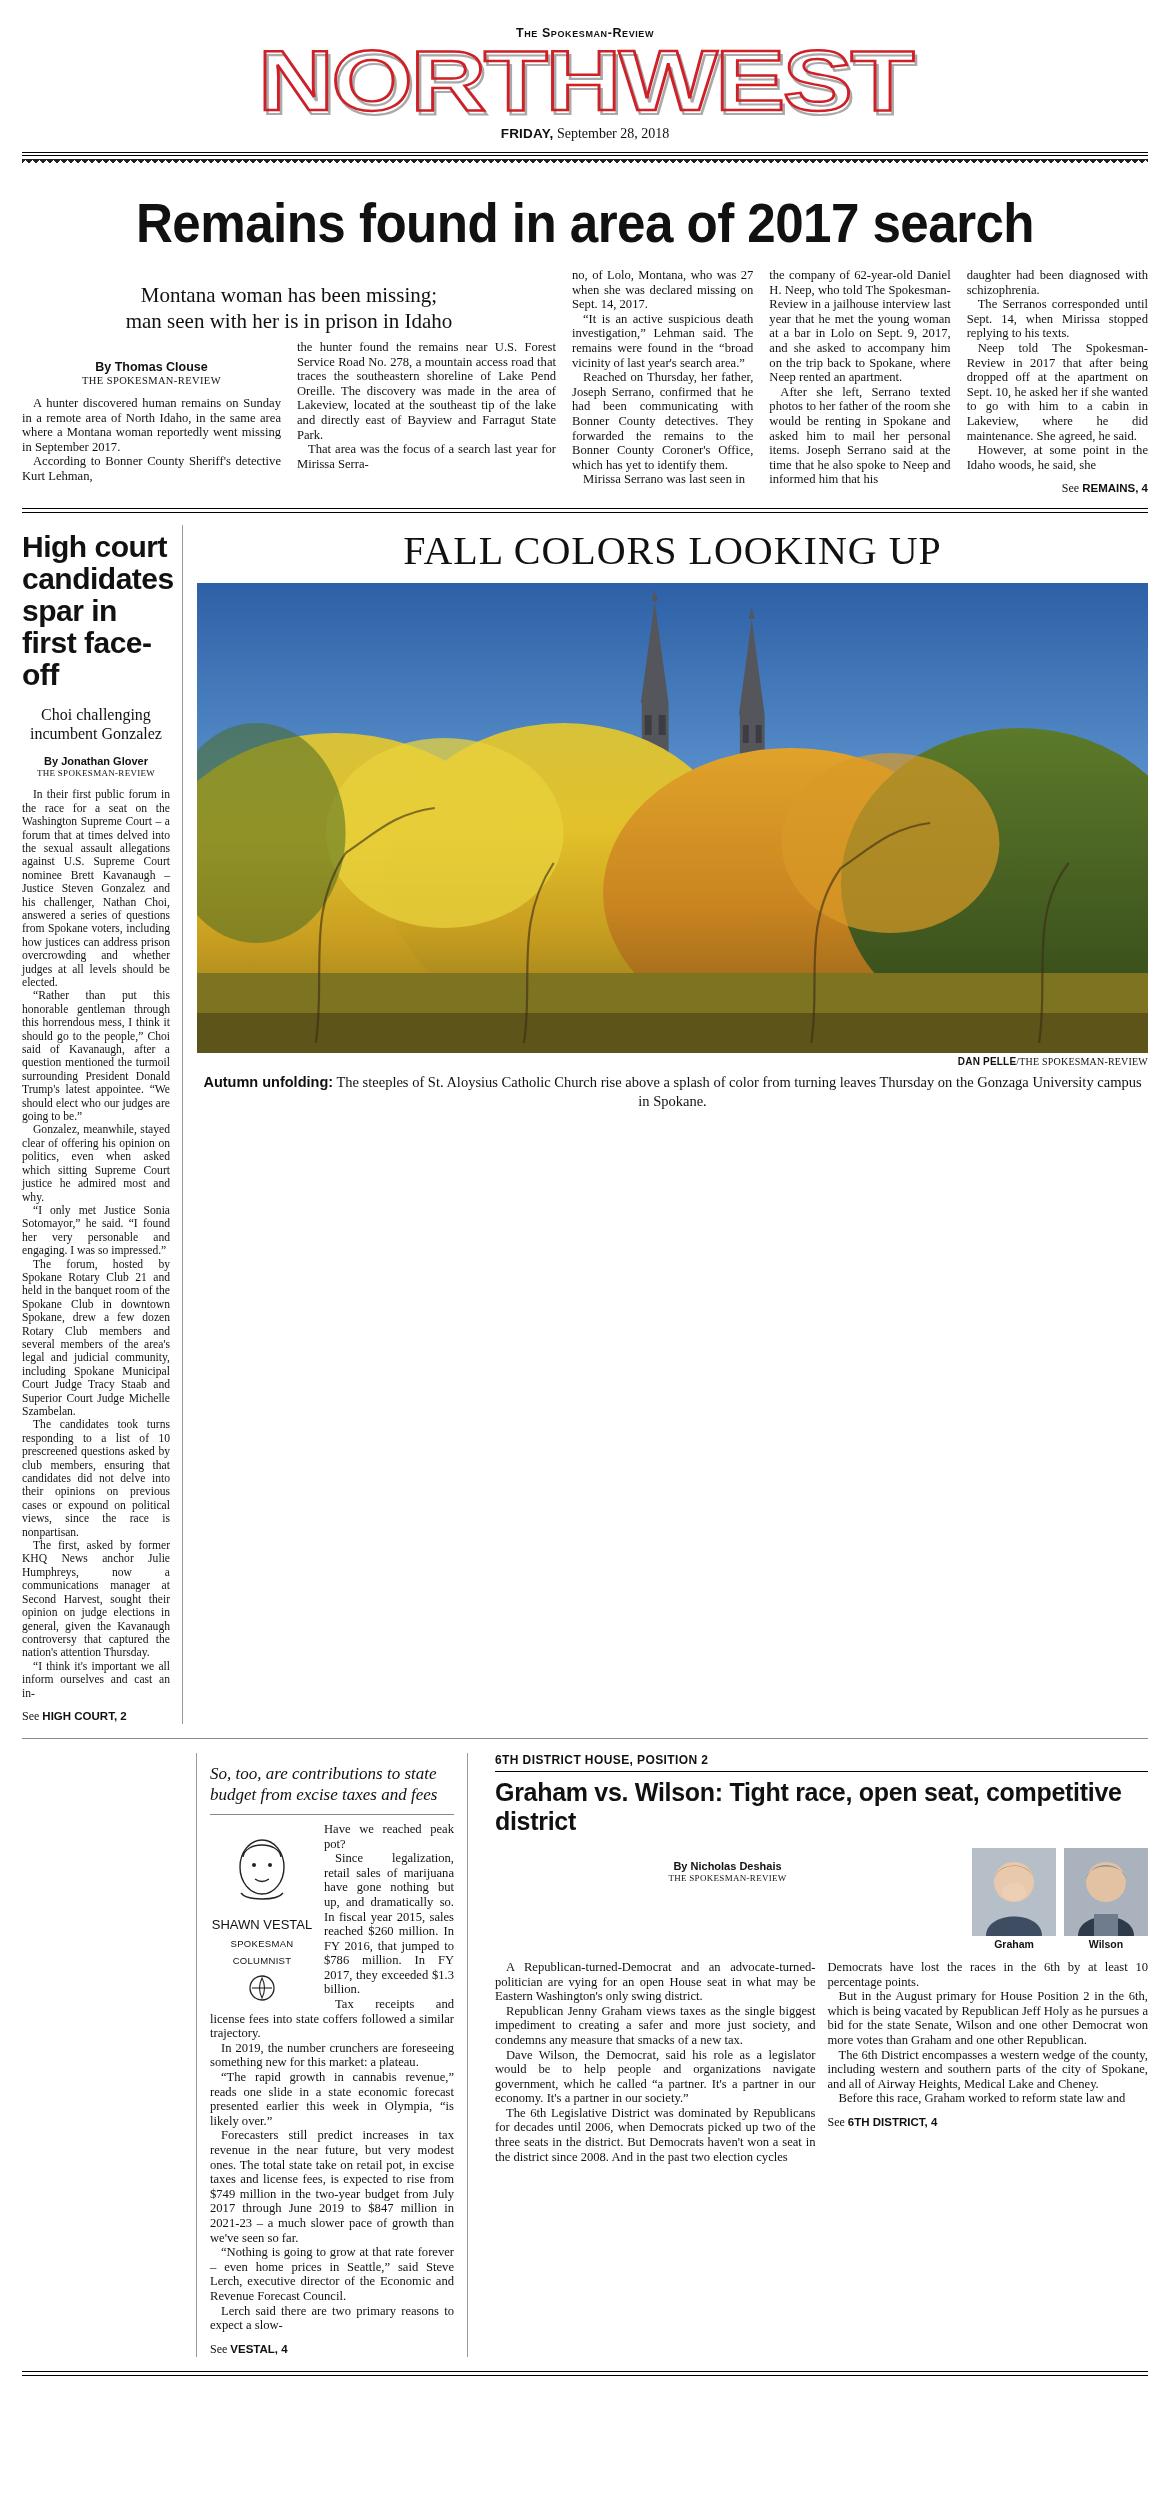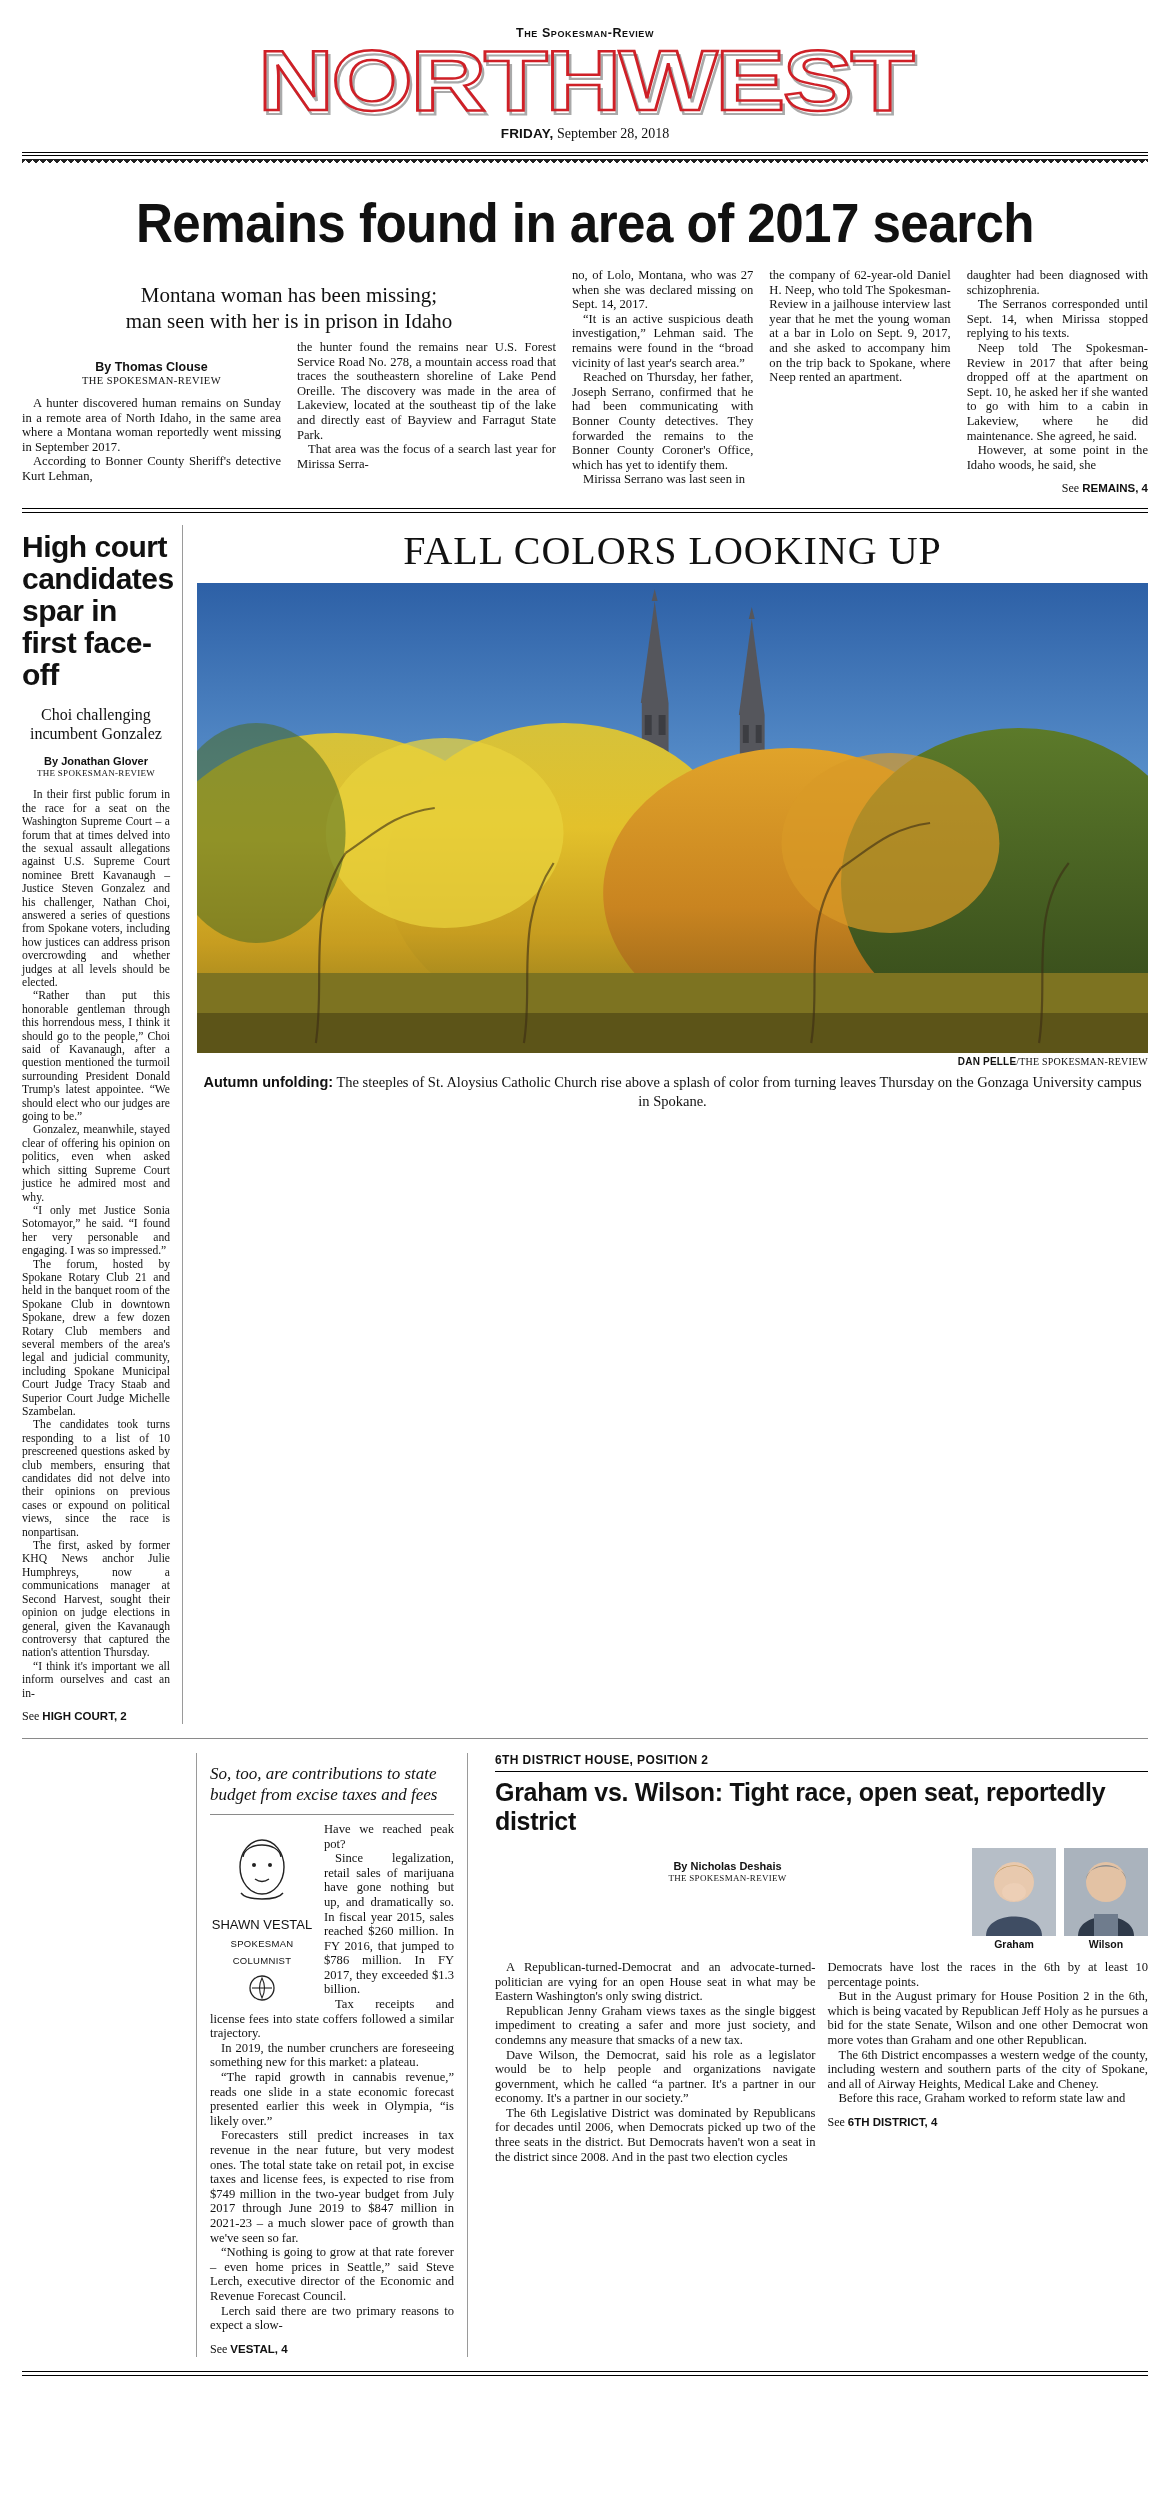--- a/index.html
+++ b/index.html
@@ -145,20 +145,21 @@
           <p class="nf">no, of Lolo, Montana, who was 27 when she was declared missing on Sept. 14, 2017.</p>
           <p>“It is an active suspicious death investigation,” Lehman said. The remains were found in the “broad vicinity of last year's search area.”</p>
           <p>Reached on Thursday, her father, Joseph Serrano, confirmed that he had been communicating with Bonner County detectives. They forwarded the remains to the Bonner County Coroner's Office, which has yet to identify them.</p>
           <p>Mirissa Serrano was last seen in</p>
         </div>
       </div>
 
       <div class="col">
         <div class="body">
           <p class="nf">the company of 62-year-old Daniel H. Neep, who told The Spokesman-Review in a jailhouse interview last year that he met the young woman at a bar in Lolo on Sept. 9, 2017, and she asked to accompany him on the trip back to Spokane, where Neep rented an apartment.</p>
+          <p>After she left, Serrano texted photos to her father of the room she would be renting in Spokane and asked him to mail her personal items. Joseph Serrano said at the time that he also spoke to Neep and informed him that his</p>
         </div>
       </div>
 
       <div class="col">
         <div class="body">
           <p class="nf">daughter had been diagnosed with schizophrenia.</p>
           <p>The Serranos corresponded until Sept. 14, when Mirissa stopped replying to his texts.</p>
           <p>Neep told The Spokesman-Review in 2017 that after being dropped off at the apartment on Sept. 10, he asked her if she wanted to go with him to a cabin in Lakeview, where he did maintenance. She agreed, he said.</p>
           <p>However, at some point in the Idaho woods, he said, she</p>
         </div>
@@ -316,21 +317,21 @@
         <p>“Nothing is going to grow at that rate forever – even home prices in Seattle,” said Steve Lerch, executive director of the Economic and Revenue Forecast Council.</p>
         <p>Lerch said there are two primary reasons to expect a slow-</p>
       </div>
       <div class="jump">
         <span>See </span><b>VESTAL, 4</b>
       </div>
     </div>
 
     <div class="pkg c" style="padding-left:13px;">
       <div class="kicker">6TH DISTRICT HOUSE, POSITION 2</div>
-      <h2 class="hl-3">Graham vs. Wilson: Tight race, open seat, reportedly district</h2>
+      <h2 class="hl-3">Graham vs. Wilson: Tight race, open seat, competitive district</h2>
 
       <div style="display:flex;gap:12px;margin-top:12px;">
         <div style="flex:1;">
           <div class="byline-sm" style="text-align:center">By Nicholas Deshais</div>
           <div class="byorg-sm" style="text-align:center">THE SPOKESMAN-REVIEW</div>
         </div>
         <div class="mug-wrap">
           <div class="mug">
             <div class="pic">
               <svg viewBox="0 0 84 88" width="84" height="88">

